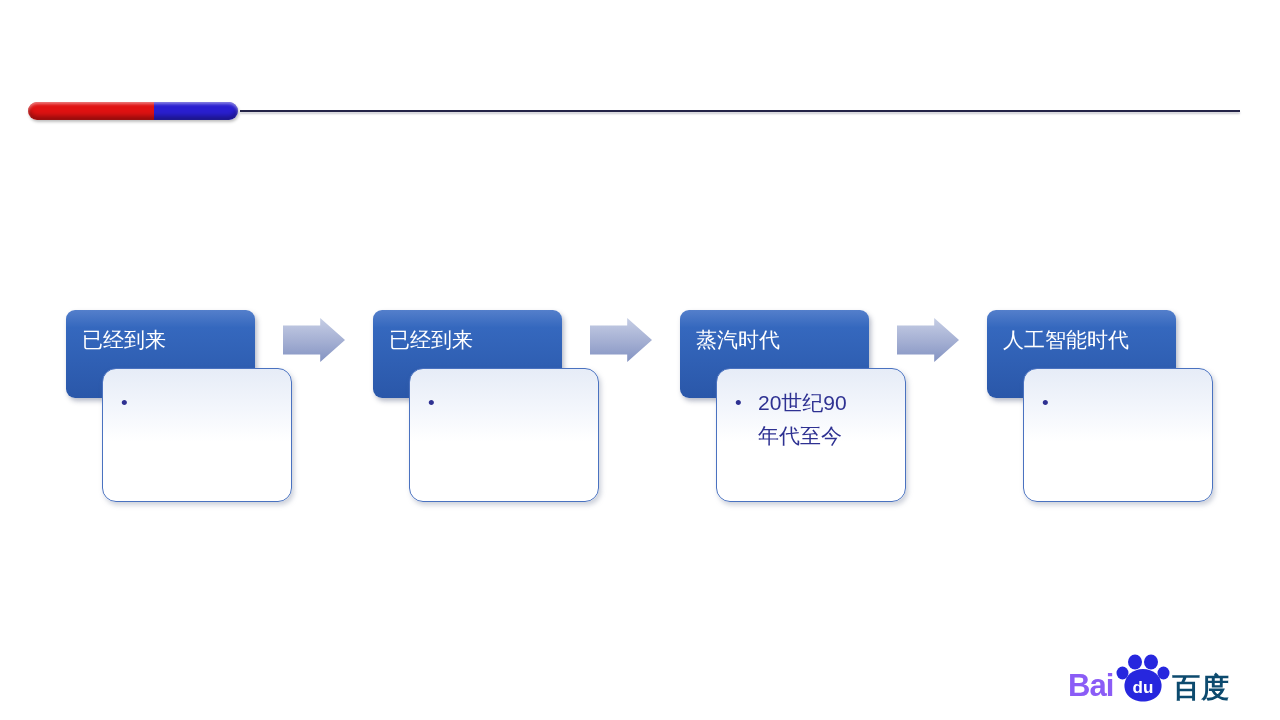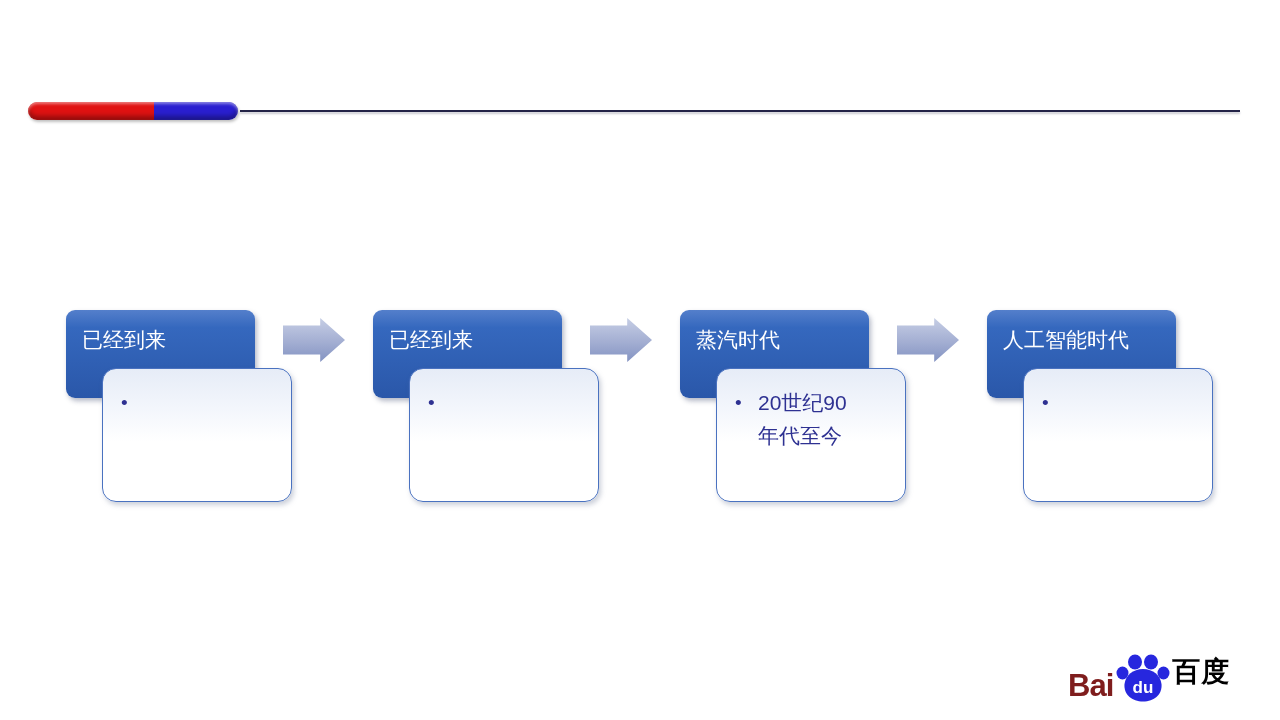--- a/index.html
+++ b/index.html
@@ -106,39 +106,39 @@
   .logo {
     position: absolute;
     left: 1068px; top: 652px;
     height: 54px;
     display: flex;
     align-items: flex-end;
   }
   .logo-bai {
     font-size: 31px;
     font-weight: bold;
-    color: #7f1d1d;
+    color: #8b5cf6;
     letter-spacing: -1px;
     line-height: 1;
     margin-bottom: 5px;
   }
   .paw { width: 56px; height: 52px; margin: 0 1px 1px 2px; }
   .paw .paw-part { fill: #2727de; }
   .paw text {
     fill: #ffffff;
     font-family: "Liberation Sans", "DejaVu Sans", sans-serif;
     font-size: 17px;
     font-weight: bold;
   }
   .logo-cn {
     font-size: 28px;
     font-weight: bold;
-    color: #000000;
+    color: #0c4a6e;
     line-height: 1;
-    margin-bottom: 20px;
+    margin-bottom: 4px;
     letter-spacing: 1px;
   }
 </style>
 </head>
 <body>
 
 <div class="slide">
 
   <div class="pill">
     <div class="pill-red"></div>

